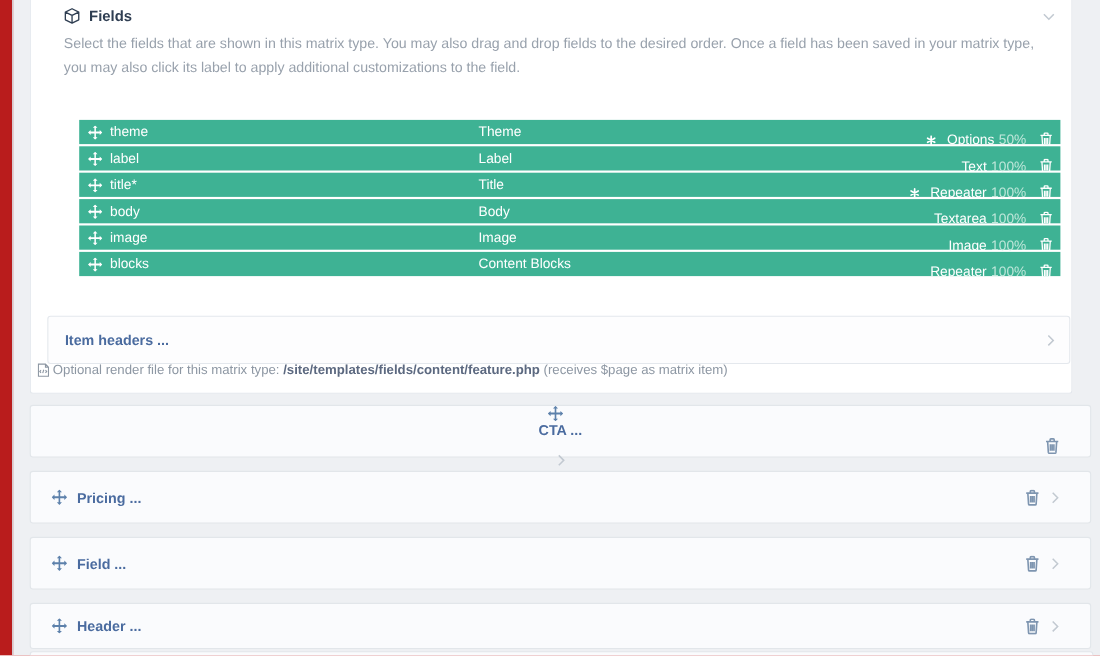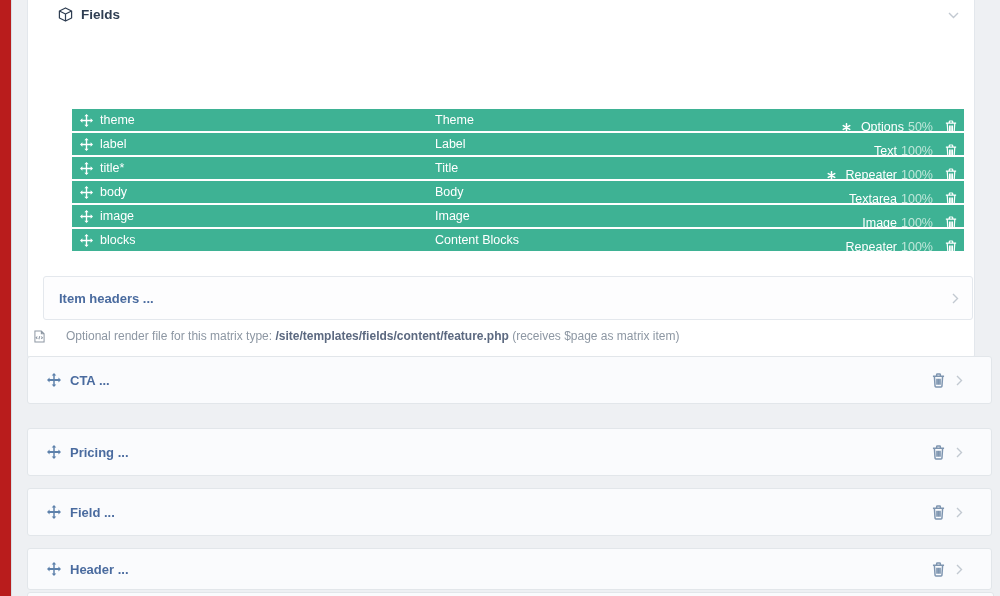--- a/index.html
+++ b/index.html
@@ -43,30 +43,30 @@
   .fmove { margin-left:8px; display:flex; color:#fff; }
   .fname { margin-left:7px; cursor:pointer; }
   .flabel { position:absolute; left:363px; }
   .fright { position:absolute; right:7px; top:0; height:36px; display:flex; align-items:center; }
   .fasterisk { display:flex; margin-right:10px; color:#fff; }
   .fpct { margin-left:4px; color:var(--green-muted,#bfe7da); }
   .ftrash { margin-left:12px; display:flex; color:#fff; cursor:pointer; }
 
   
   .item-headers {
-    position:absolute; left:15px; top:278px; width:930px; height:44px;
+    position:absolute; left:15px; top:289px; width:930px; height:44px;
     background:#fdfdfe; border:1px solid #e4e8ed; border-radius:3px;
     display:flex; align-items:center; padding:0 13px 0 15px; box-sizing:border-box; cursor:pointer;
   }
   .ih-label { font-weight:bold; font-size:13px; color:var(--link-blue,#4a6b9f); }
   .ih-chevron { margin-left:auto; color:var(--chevron-gray,#c2c9d1); display:flex; }
 
   
   .render-note {
-    position:absolute; left:6px; top:331px; display:flex; align-items:center; gap:21px;
+    position:absolute; left:6px; top:331px; display:flex; align-items:center; gap:3px;
     font-size:12px; color:#8d97a3; white-space:nowrap;
   }
   .note-icon { display:flex; color:#8d97a3; }
   .note-path { font-weight:bold; color:#5c6980; }
 
   
   .srow {
     position:absolute; left:27px; width:965px; height:48px;
     background:#fafbfd; border:1px solid #e2e6ea; border-radius:3px;
     display:flex; align-items:center; padding:0 28px 0 19px; box-sizing:border-box; cursor:pointer;
@@ -96,20 +96,21 @@
           </svg>
       </span>
       <span class="panel-title">Fields</span>
     </div>
     <span class="panel-collapse">
       <svg width="11" height="7" viewBox="0 0 11 7" fill="none" stroke="currentColor" stroke-width="1.4">
           <path d="M1 1 L5.5 5.5 L10 1"></path>
         </svg>
     </span>
 
+    <p class="panel-desc">Select the fields that are shown in this matrix type. You may also drag and drop fields to the desired order. Once a field has been saved in your matrix type, you may also click its label to apply additional customizations to the field.</p>
 
 
     <div class="field-rows" id="field-rows">
   <div class="frow">
     <span class="fmove">
       <svg width="13" height="13" viewBox="0 0 17 17" fill="currentColor">
               <path d="M8.5 0 L11.3 2.9 H9.4 V7.4 H13.9 V5.5 L17 8.5 L13.9 11.5 V9.6 H9.4 V14.1 H11.3 L8.5 17 L5.7 14.1 H7.6 V9.6 H3.1 V11.5 L0 8.5 L3.1 5.5 V7.4 H7.6 V2.9 H5.7 Z"></path>
             </svg>
     </span>
     <span class="fname">theme</span>
@@ -264,21 +265,21 @@
       <span class="note-icon">
         <svg width="11" height="13" viewBox="0 0 12 14" fill="none" stroke="currentColor" stroke-width="1.1">
             <path d="M1 1 H8 L11 4 V13 H1 Z M8 1 V4 H11 M3.6 7 L2.4 8.3 L3.6 9.6 M6.3 6.6 L5.3 10 M8 7 L9.2 8.3 L8 9.6"></path>
           </svg>
       </span>
       <span><span>Optional render file for this matrix type: </span><span class="note-path">/site/templates/fields/content/feature.php</span><span> (receives $page as matrix item)</span></span>
     </div>
   </section>
 
   <div id="sections">
-  <div class="srow" style="top: 356px; height: 48px;">
+  <div class="srow" style="top: 368px; height: 48px; flex-direction: column;">
     <span class="smove">
       <svg width="14" height="14" viewBox="0 0 17 17" fill="currentColor">
             <path d="M8.5 0 L11.3 2.9 H9.4 V7.4 H13.9 V5.5 L17 8.5 L13.9 11.5 V9.6 H9.4 V14.1 H11.3 L8.5 17 L5.7 14.1 H7.6 V9.6 H3.1 V11.5 L0 8.5 L3.1 5.5 V7.4 H7.6 V2.9 H5.7 Z"></path>
           </svg>
     </span>
     <span class="slabel">CTA ...</span>
     <span class="strash">
       <svg width="13" height="15" viewBox="0 0 14 16" fill="none" stroke="currentColor" stroke-width="1.6">
             <path d="M1 3.5 H13 M5 3.3 V1.8 Q5 1 5.8 1 H8.2 Q9 1 9 1.8 V3.3 M2.6 3.8 L3.3 14.2 Q3.4 15 4.2 15 H9.8 Q10.6 15 10.7 14.2 L11.4 3.8 M5.3 6.2 V12.6 M7 6.2 V12.6 M8.7 6.2 V12.6"></path>
           </svg>

